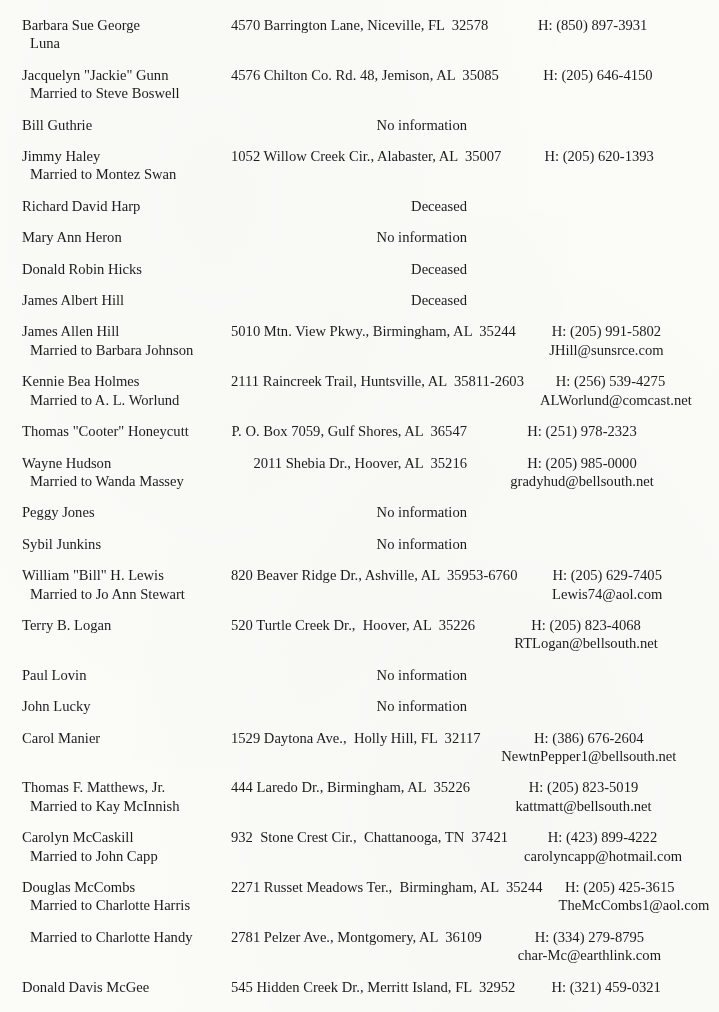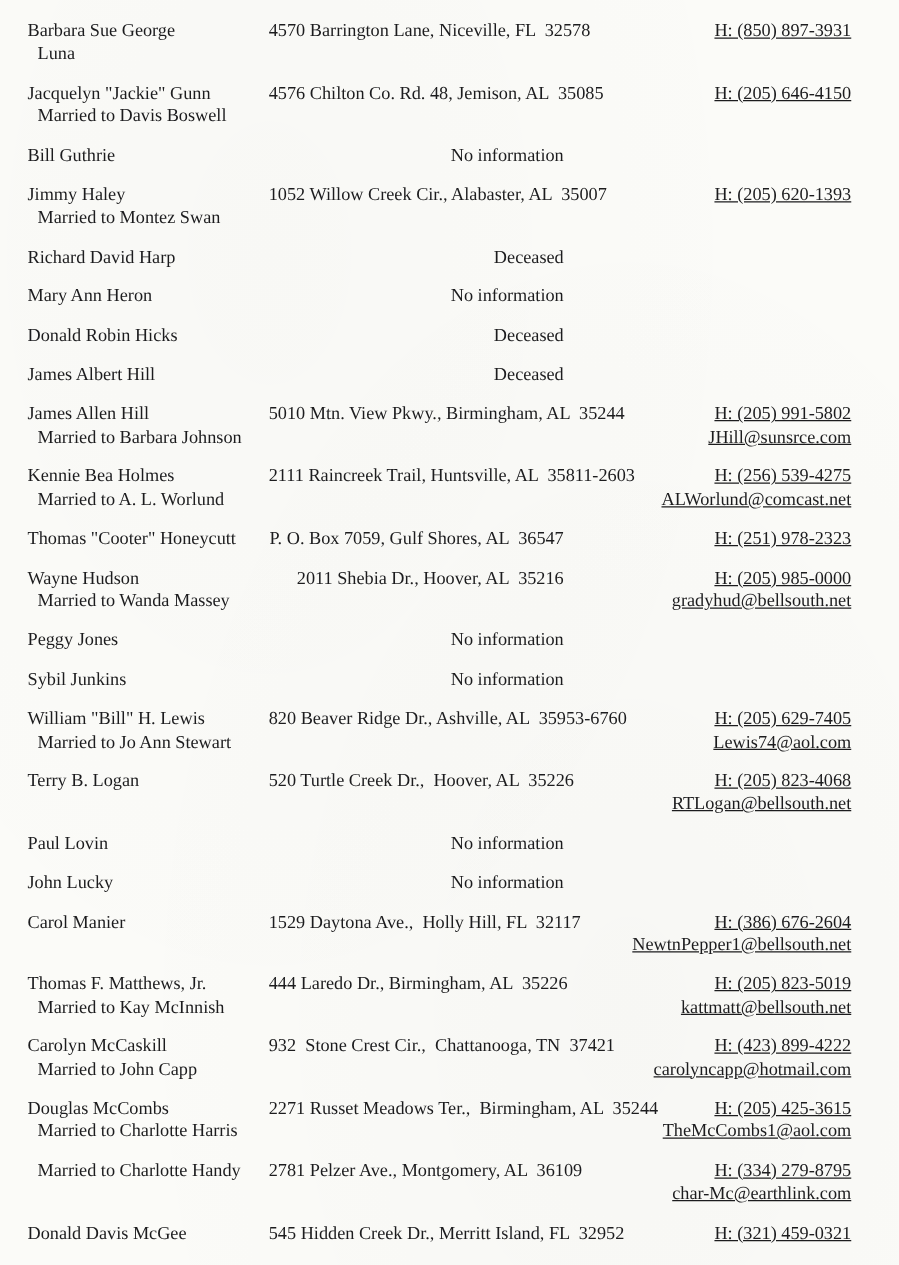--- a/index.html
+++ b/index.html
@@ -26,20 +26,21 @@
       radial-gradient(ellipse at 70% 80%, rgba(0,0,0,0.015), transparent 60%),
       #fbfbf8;
   }
 
   .row {
     display: flex;
     align-items: flex-start;
     margin-bottom: 13px;
     font-size: 14.6px;
     line-height: 18.4px;
+    gap: 16px;
   }
 
   .col-name {
     flex: 0 0 193px;
     white-space: pre;
   }
 
   .name-line2 {
     padding-left: 8px;
   }
@@ -47,37 +48,36 @@
   .col-address {
     flex: 0 0 236px;
     white-space: pre;
     overflow: visible;
     text-align: right;
   }
 
   .col-contact {
     flex: 1 1 auto;
     min-width: 0;
-    text-align: right;
+    text-align: center;
     white-space: pre;
-    text-decoration: underline;
   }
 </style>
 </head>
 <body>
 
 <div class="scan-page">
   <div>
       <div class="row">
         <div class="col-name"><div class="name-line1">Barbara Sue George</div><div class="name-line2">Luna</div></div>
         <div class="col-address">4570 Barrington Lane, Niceville, FL  32578</div>
         <div class="col-contact"><div class="phone-line">H: (850) 897-3931</div></div>
       </div>
       <div class="row">
-        <div class="col-name"><div class="name-line1">Jacquelyn "Jackie" Gunn</div><div class="name-line2">Married to Davis Boswell</div></div>
+        <div class="col-name"><div class="name-line1">Jacquelyn "Jackie" Gunn</div><div class="name-line2">Married to Steve Boswell</div></div>
         <div class="col-address">4576 Chilton Co. Rd. 48, Jemison, AL  35085</div>
         <div class="col-contact"><div class="phone-line">H: (205) 646-4150</div></div>
       </div>
       <div class="row">
         <div class="col-name"><div class="name-line1">Bill Guthrie</div></div>
         <div class="col-address">No information</div>
         <div class="col-contact"></div>
       </div>
       <div class="row">
         <div class="col-name"><div class="name-line1">Jimmy Haley</div><div class="name-line2">Married to Montez Swan</div></div>

